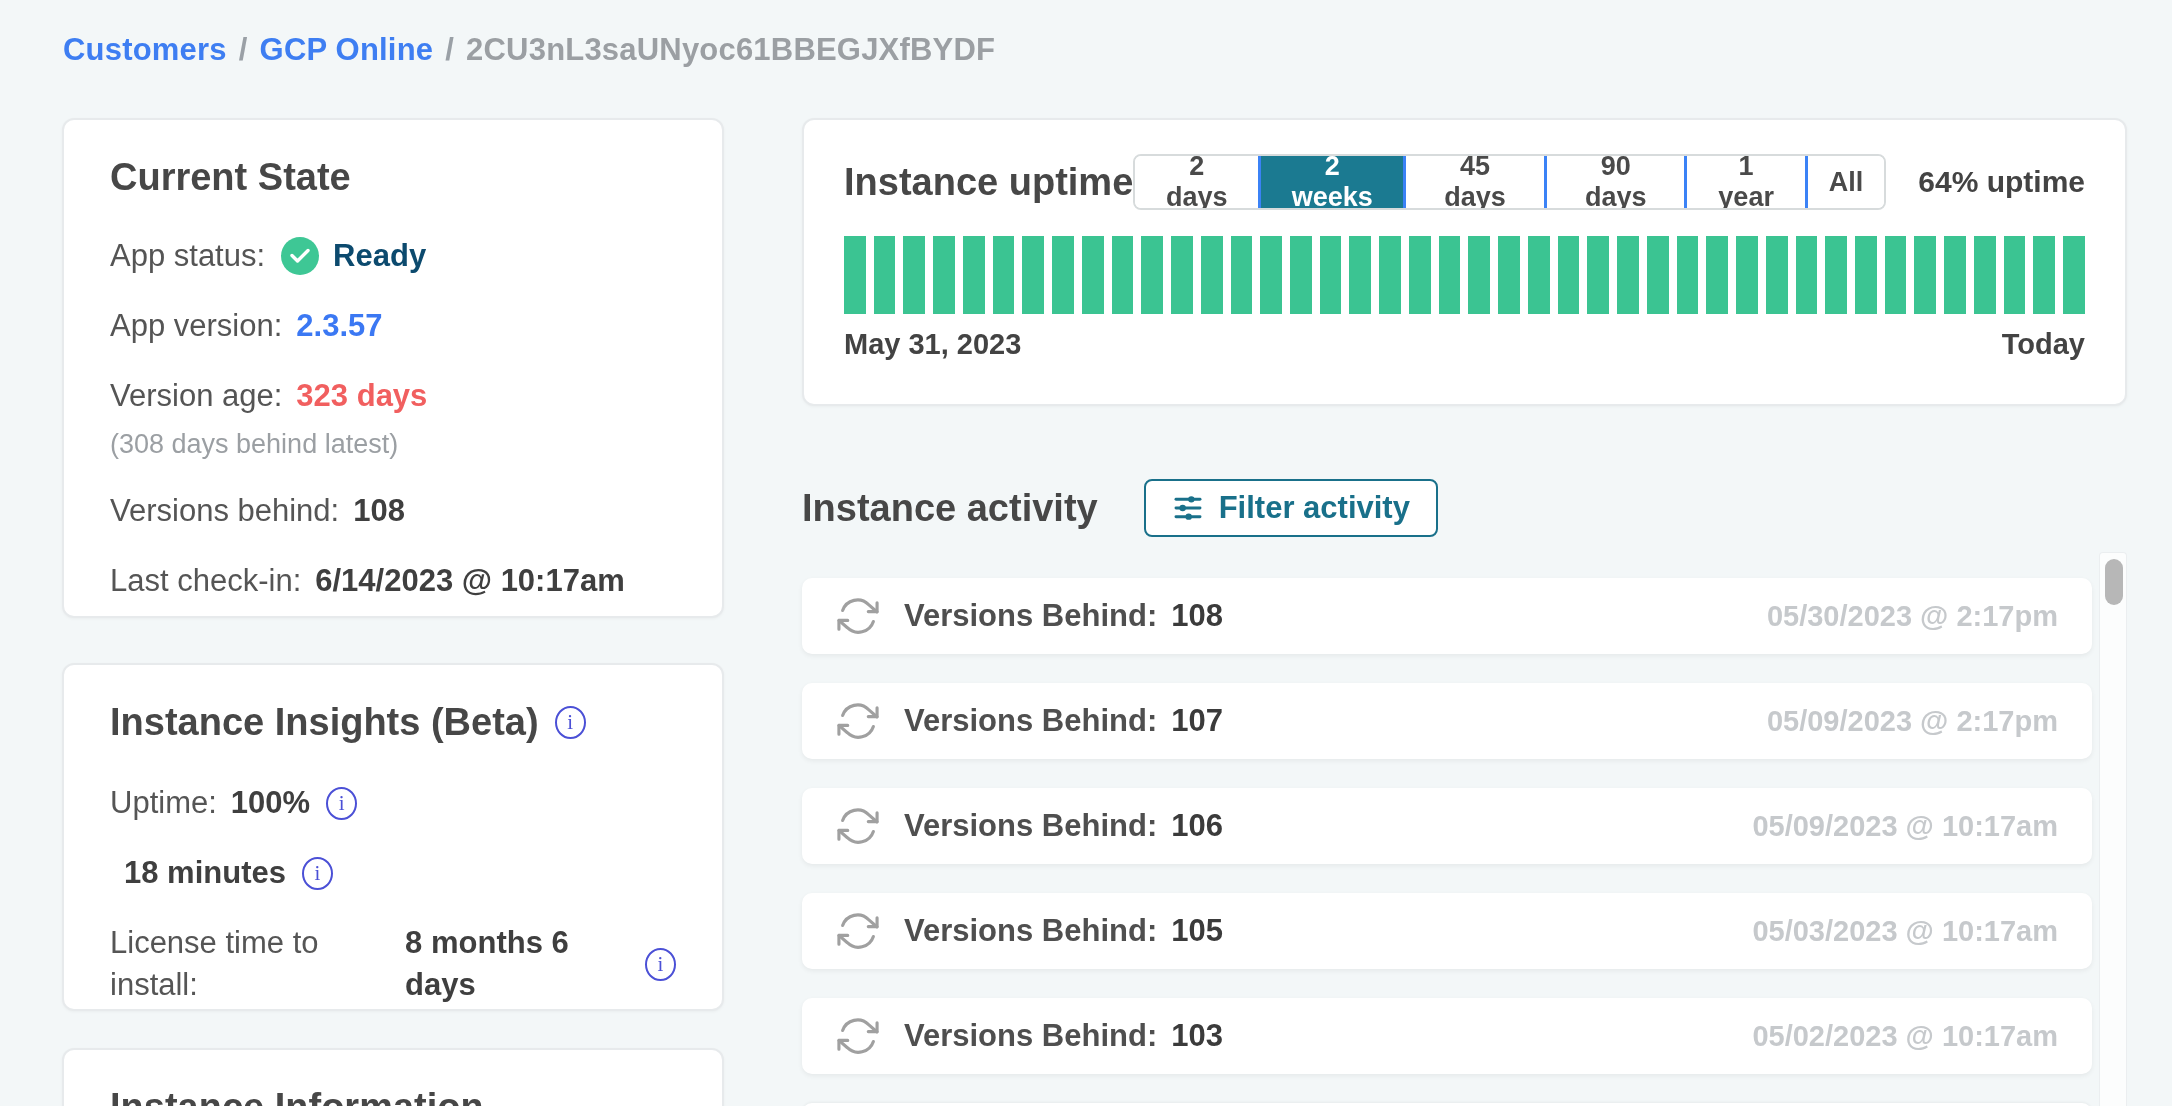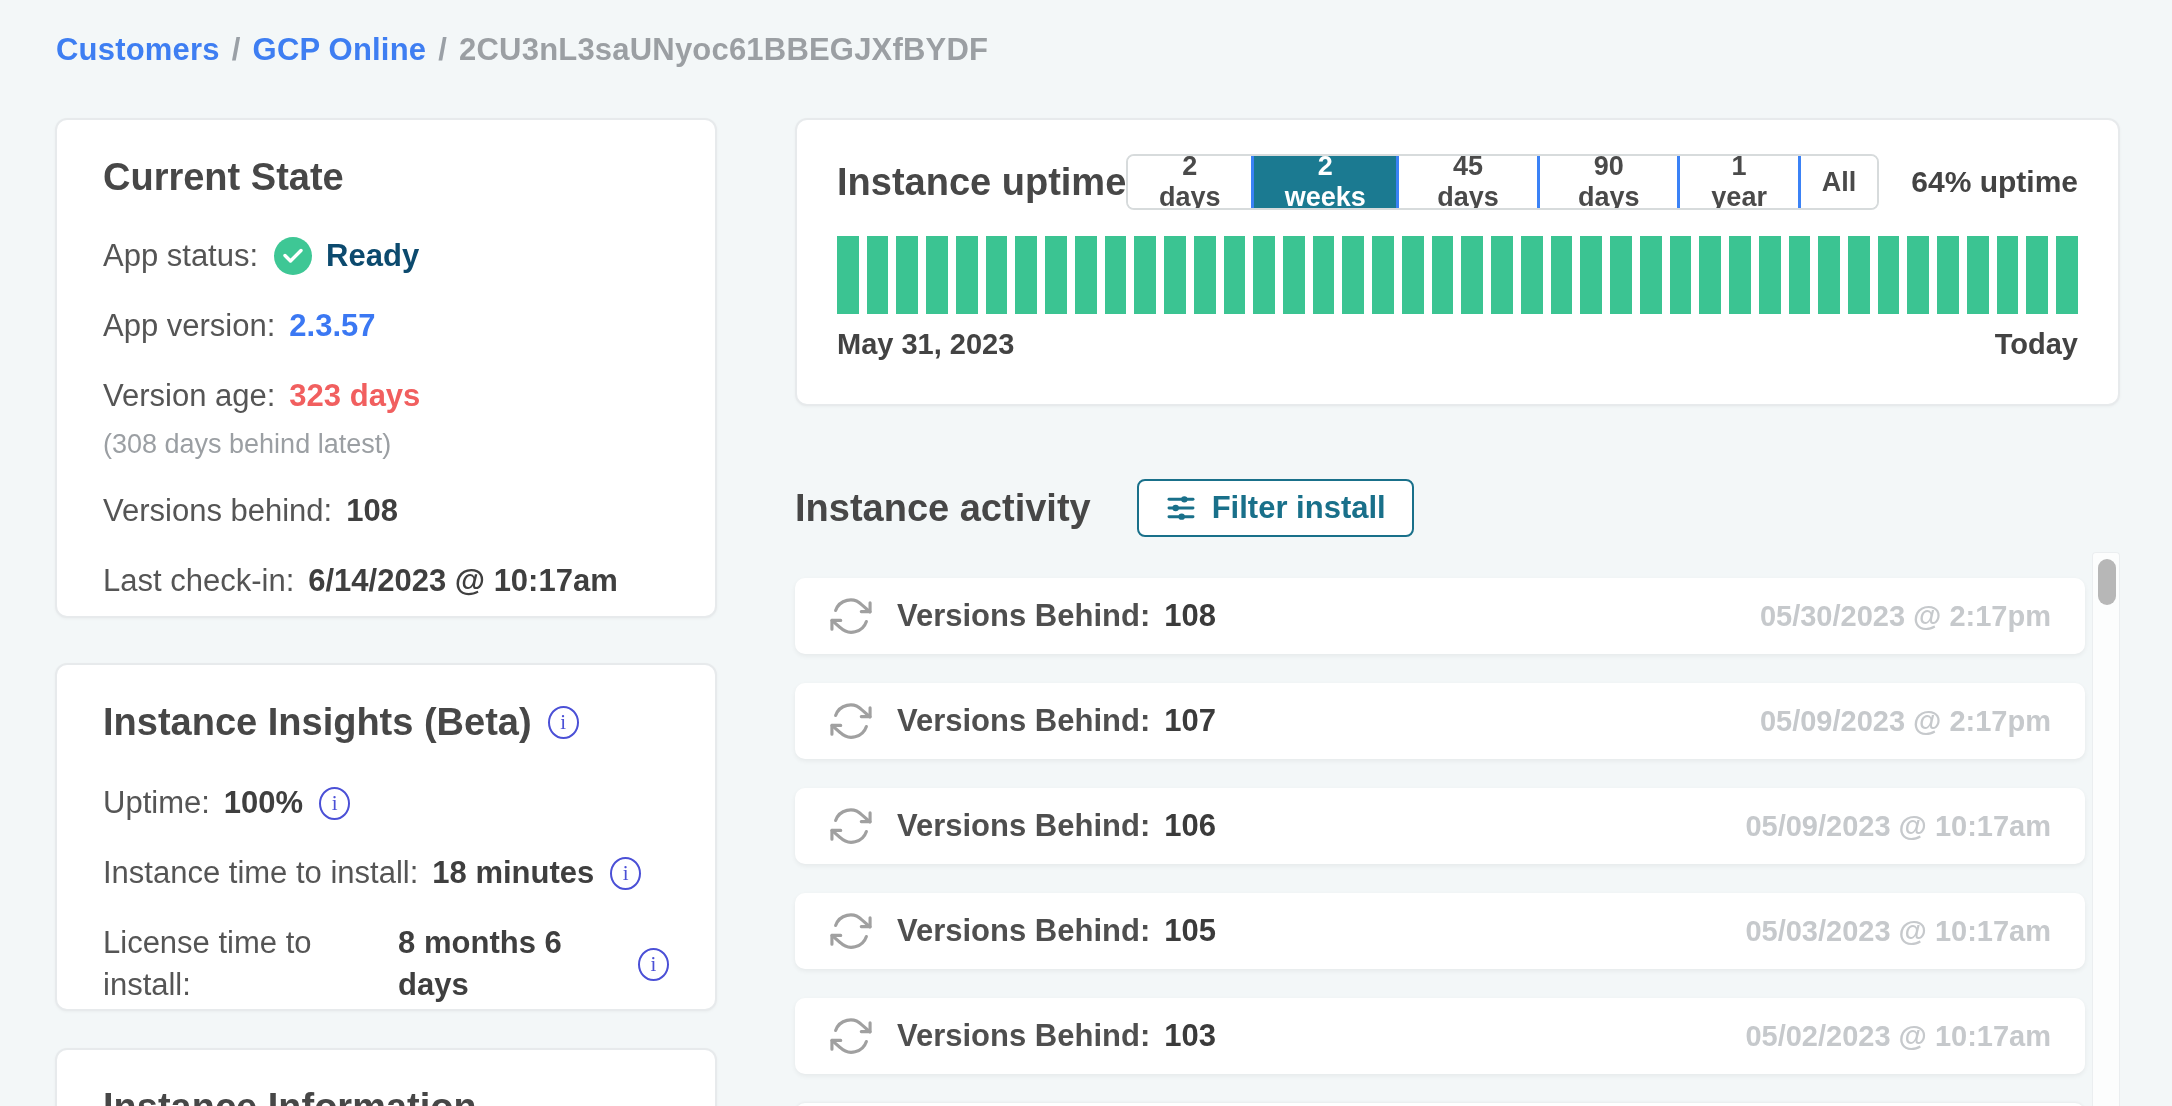--- a/index.html
+++ b/index.html
@@ -1,19 +1,19 @@
 <!DOCTYPE html>
 <html><head>
 <meta charset="utf-8">
 <style>
   * { box-sizing: border-box; }
   html,body { margin:0; padding:0; background:#f3f7f8; }
   .page {
     position:relative; width:2160px; height:1106px; overflow:hidden;
-    background:#f3f7f8; font-family:"Liberation Sans", sans-serif; color:#4a4a4a;
+    background:#f3f7f8; font-family:"Liberation Sans", sans-serif; color:#4a4a4a;margin-left:7px;
   }
 
   
   .breadcrumb { position:absolute; left:56px; top:32px; font-size:31px; font-weight:700; letter-spacing:.2px; }
   .crumb-link { color:#3e7ef2; cursor:pointer; }
   .crumb-sep { color:#9aa0a6; margin:0 12px; }
   .crumb-current { color:#9b9fa3; }
 
   
   .card {
@@ -149,21 +149,20 @@
         <span>Instance Insights (Beta)</span>
         <span class="info-icon">i</span>
       </h2>
       <div id="ii-fields">
           <div class="field">
             <span class="flabel">Uptime:</span>
             <span class="fvalue dark">100%</span>
             <span class="info-icon">i</span>
           </div>
           <div class="field">
-            <span class="flabel">Instance time to install:</span>
             <span class="fvalue dark">18 minutes</span>
             <span class="info-icon">i</span>
           </div>
           <div class="field">
             <span class="flabel">License time to install:</span>
             <span class="fvalue dark">8 months 6 days</span>
             <span class="info-icon">i</span>
           </div>
         </div>
     </section>
@@ -246,21 +245,21 @@
         <span class="bicon">
           <svg width="32" height="32" viewBox="0 0 24 24" fill="none" stroke="currentColor" stroke-width="2.2" stroke-linecap="round">
             <line x1="3" y1="5.5" x2="21" y2="5.5"></line>
               <circle cx="14.5" cy="5.5" r="2.4" fill="currentColor" stroke="none"></circle>
             <line x1="3" y1="12" x2="21" y2="12"></line>
               <circle cx="8" cy="12" r="2.4" fill="currentColor" stroke="none"></circle>
             <line x1="3" y1="18.5" x2="21" y2="18.5"></line>
               <circle cx="12.5" cy="18.5" r="2.4" fill="currentColor" stroke="none"></circle>
           </svg>
         </span>
-        <span>Filter install</span>
+        <span>Filter activity</span>
       </button>
 
     </div>
 
     <div class="activity-list" id="activity-list">
         <div class="activity-row">
           <span class="row-icon">
             <svg width="44" height="44" viewBox="0 0 24 24" fill="none" stroke="currentColor" stroke-width="1.7" stroke-linecap="round" stroke-linejoin="round">
               <polyline points="22.4 4.8 22.4 9.6 17.6 9.6"></polyline>
               <polyline points="1.6 19.2 1.6 14.4 6.4 14.4"></polyline>

